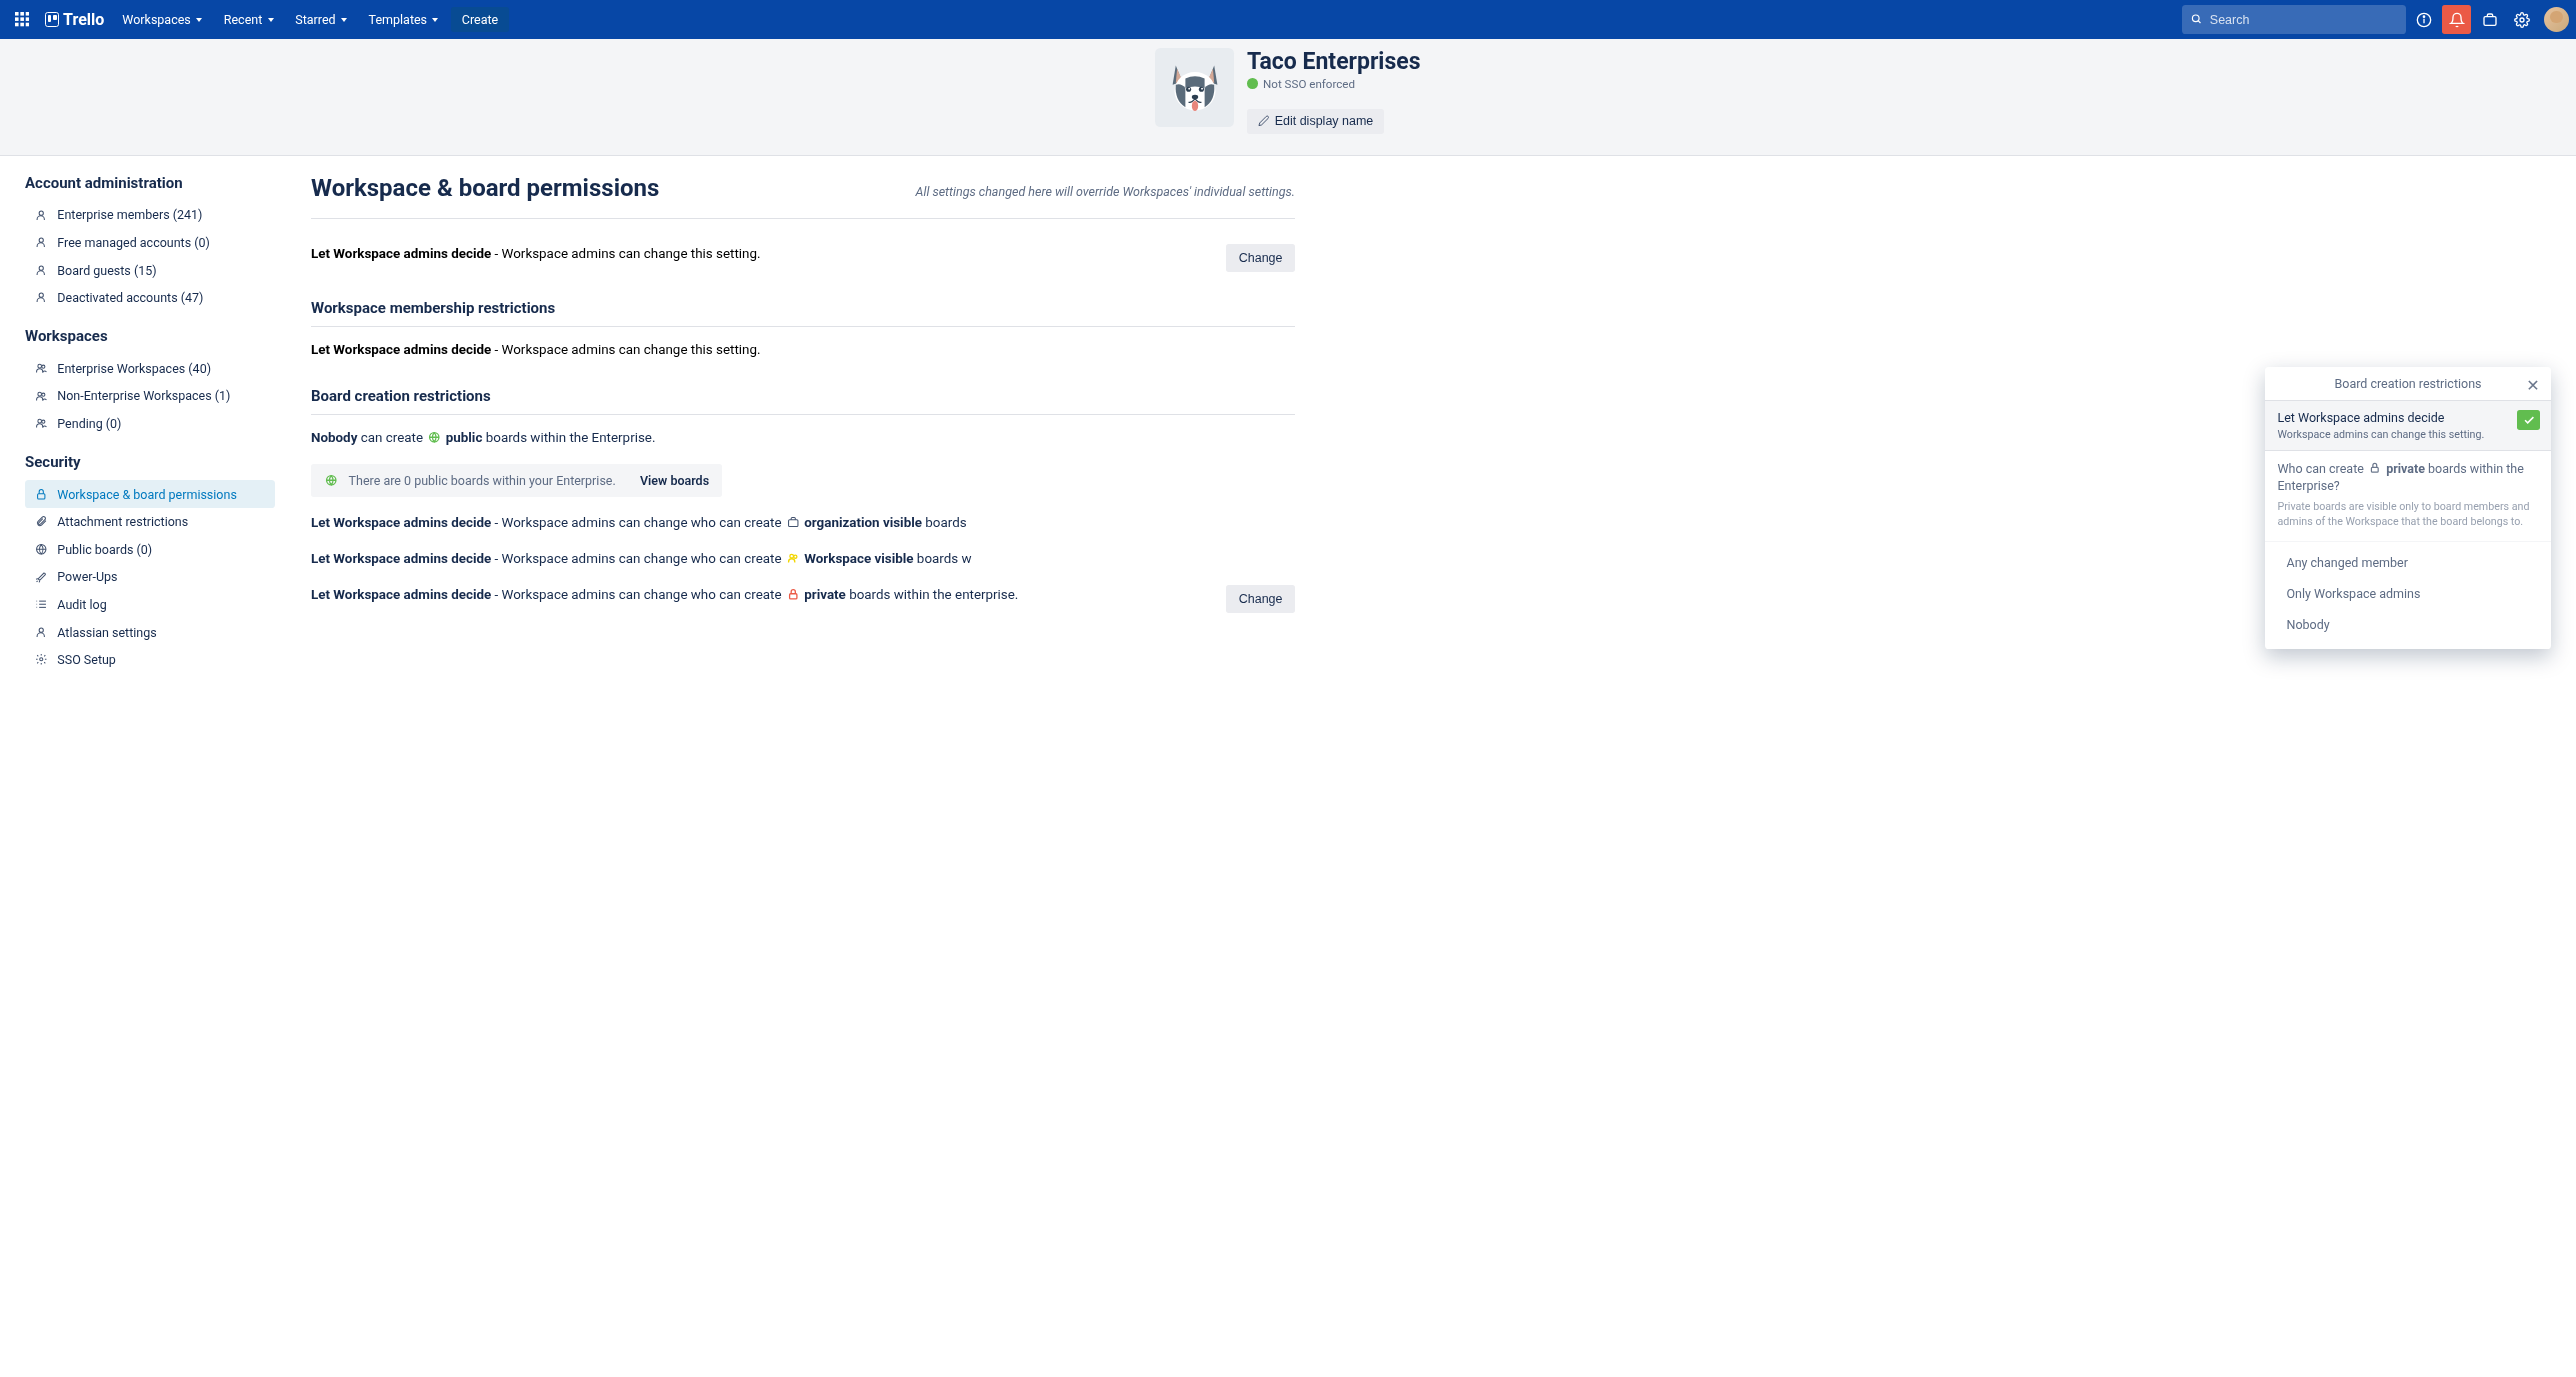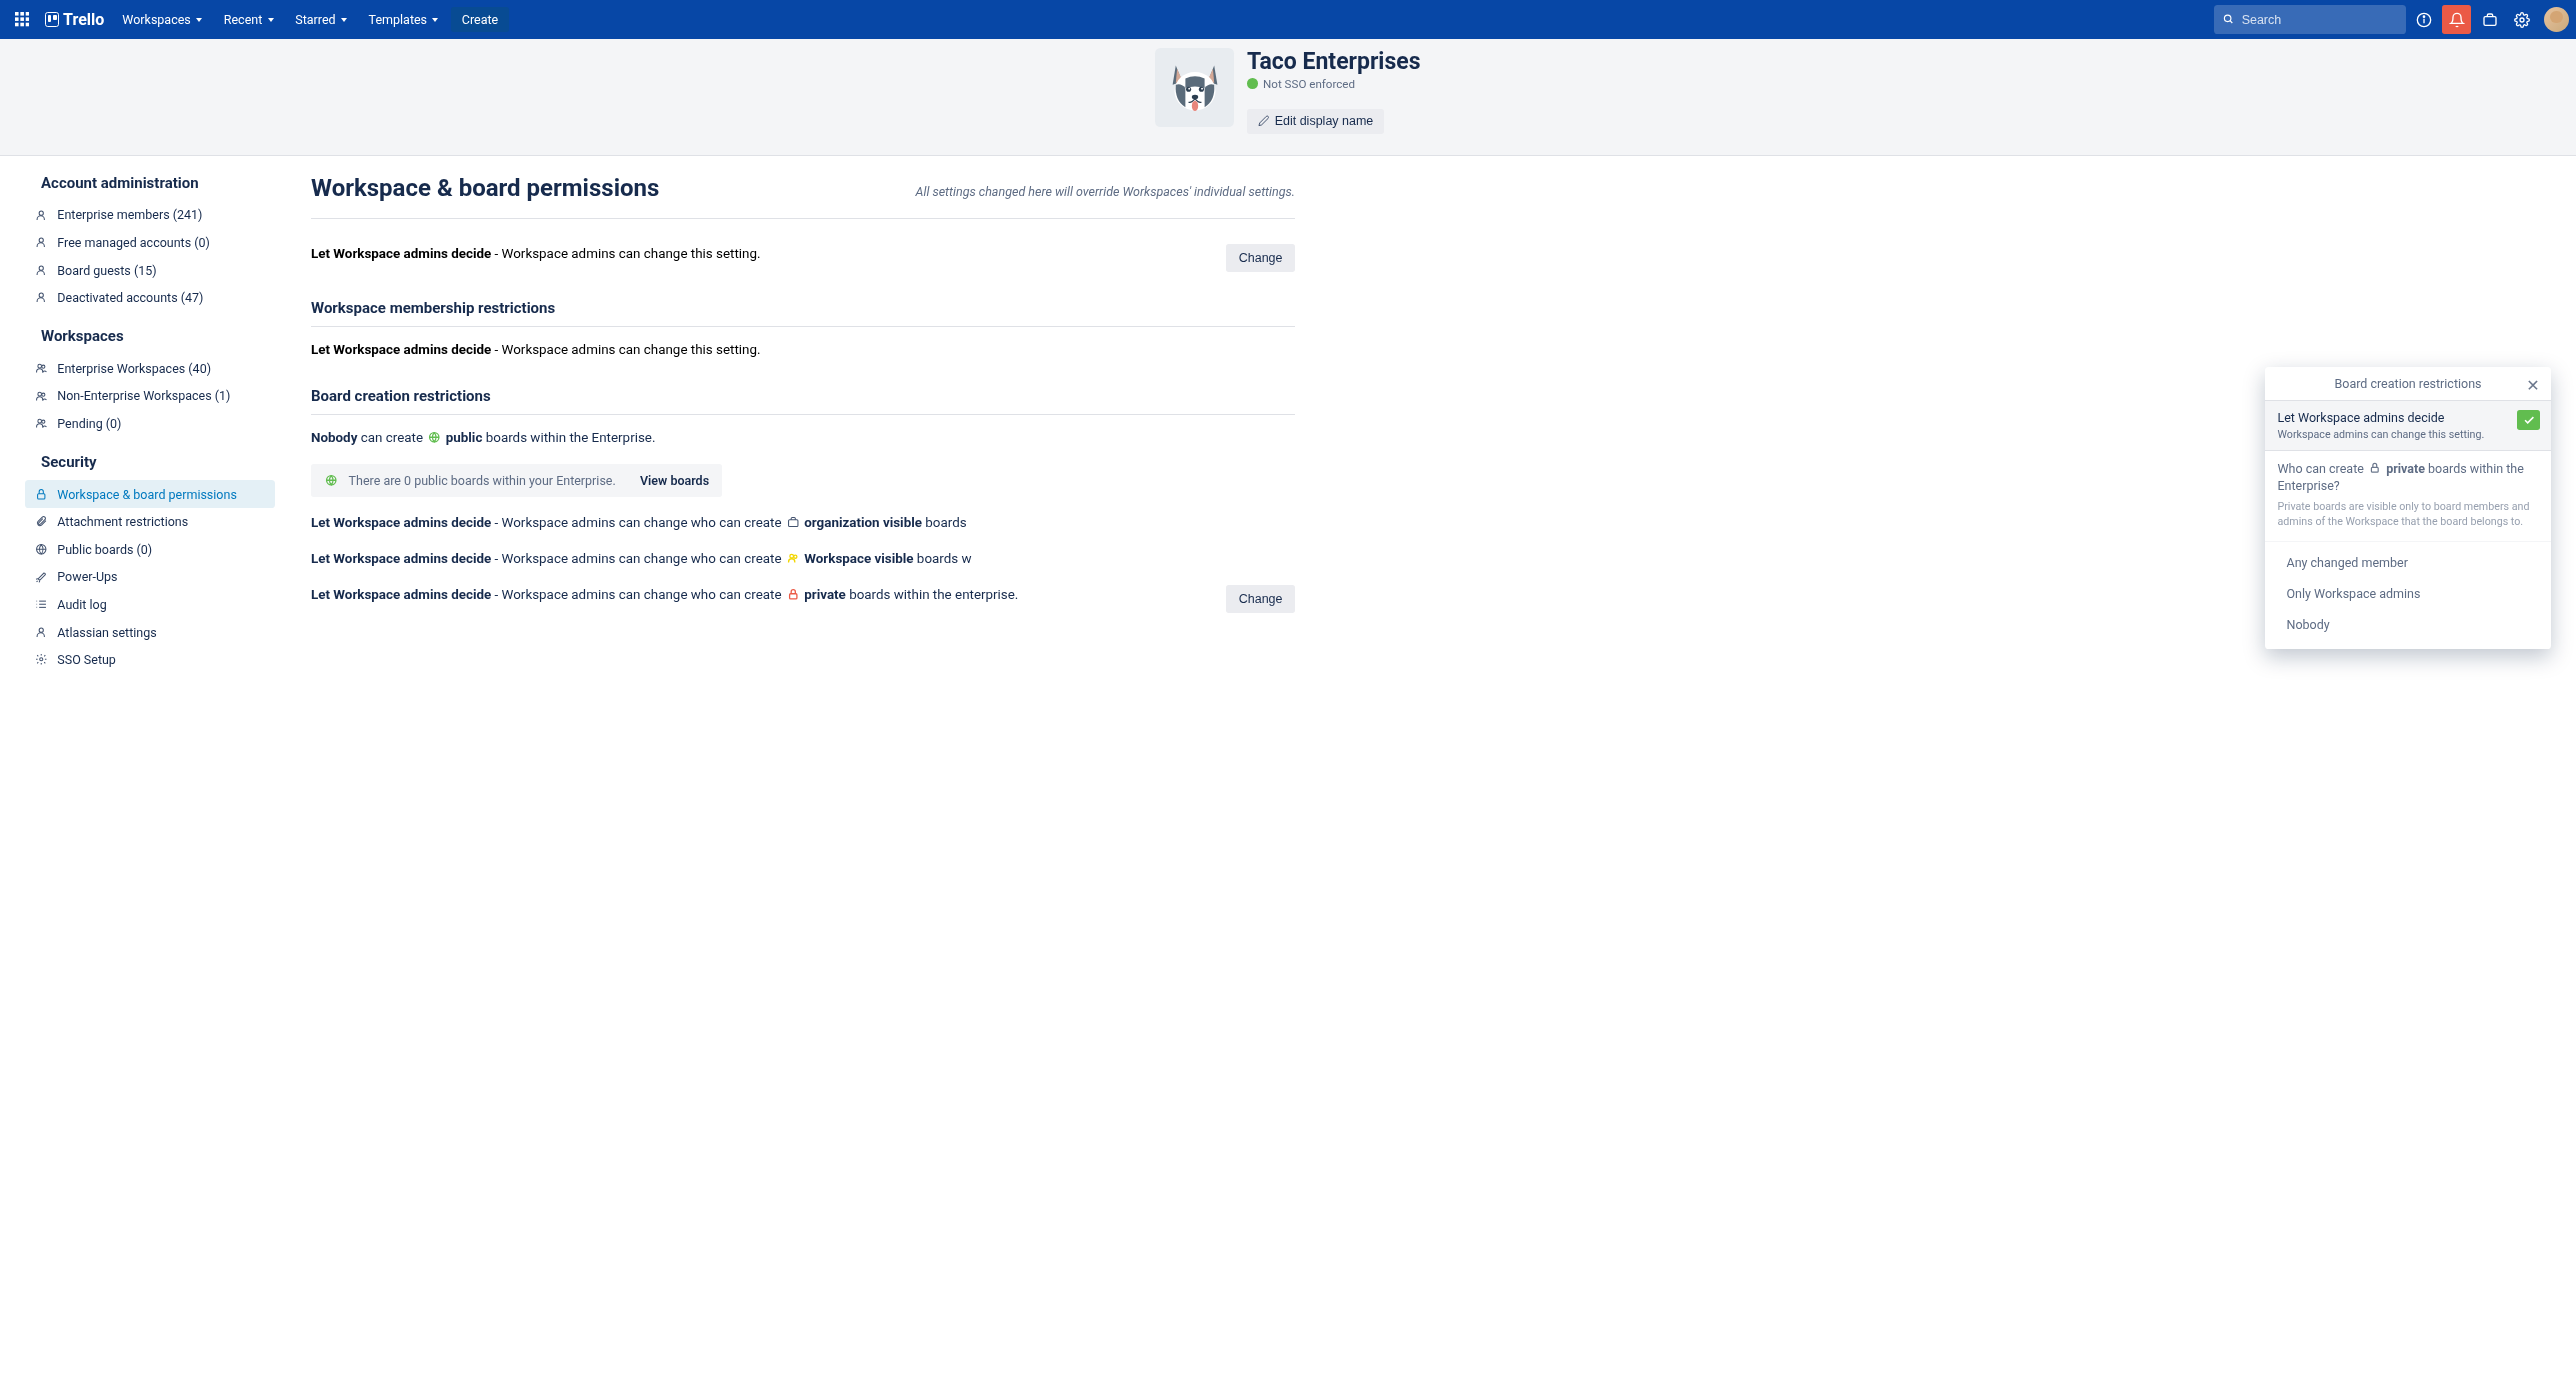--- a/index.html
+++ b/index.html
@@ -10,42 +10,42 @@
 .topnav-left { display: flex; align-items: center; gap: 3.6px; }
 .topnav-right { margin-left: auto; display: flex; align-items: center; gap: 3.6px; }
 .apps-icon { width: 29px; height: 29px; display: flex; align-items: center; justify-content: center; cursor: pointer; border-radius: 2.7px; }
 .logo { display: flex; align-items: center; gap: 3.6px; font-weight: 700; font-size: 16px; padding: 0 5.4px; cursor: pointer; }
 .logo-mark { width: 14.3px; height: 14.3px; border: 1.8px solid #fff; border-radius: 2.7px; position: relative; display: flex; padding: 1.8px; gap: 1.8px; }
 .logo-bar1 { width: 3.6px; height: 7.2px; background: #fff; border-radius: 0.9px; }
 .logo-bar2 { width: 3.6px; height: 4.5px; background: #fff; border-radius: 0.9px; }
 .nav-btn { padding: 5.4px 9px; color: #fff; display: flex; align-items: center; gap: 5.4px; cursor: pointer; border-radius: 2.7px; font-size: 12.5px; }
 .chev { display: inline-block; width: 0; height: 0; border-left: 3.6px solid transparent; border-right: 3.6px solid transparent; border-top: 4.5px solid #fff; }
 .create-btn { background: #084b93; padding: 5.4px 10.7px; border-radius: 2.7px; cursor: pointer; }
-.search-box { background: rgba(255,255,255,0.2); border-radius: 3.6px; height: 29px; width: 192px; display: flex; align-items: center; padding: 0 9px; gap: 7.2px; }
+.search-box { background: rgba(255,255,255,0.2); border-radius: 3.6px; height: 29px; width: 224px; display: flex; align-items: center; padding: 0 9px; gap: 7.2px; }
 .search-box input { background: transparent; border: none; outline: none; color: #fff; font-size: 12.5px; width: 100%; }
 .search-box input::placeholder { color: rgba(255,255,255,0.8); }
 .icon-btn { width: 29px; height: 29px; display: flex; align-items: center; justify-content: center; cursor: pointer; border-radius: 2.7px; color: #fff; }
 .notif { background: #eb5a46; border-radius: 2.7px; }
 .avatar { width: 25px; height: 25px; border-radius: 50%; background: linear-gradient(135deg, #e8c39e, #c9a97c); margin-left: 3.6px; cursor: pointer; overflow: hidden; position: relative; }
 .avatar::after { content: ''; position: absolute; top: 3.6px; left: 6.3px; width: 12.5px; height: 12.5px; background: #d4a574; border-radius: 50%; }
 
 
 .header-region { background: #f4f5f7; padding: 9px 0 21.5px; display: flex; justify-content: center; border-bottom: 0.9px solid #dfe1e6; }
 .header-content { display: flex; gap: 12.5px; align-items: flex-start; }
 .org-logo { width: 79px; height: 79px; border-radius: 5.4px; background: #e8ecf0; display: flex; align-items: center; justify-content: center; }
 .husky { width: 64px; height: 64px; }
 .org-info h1 { font-size: 23px; font-weight: 700; color: #172b4d; margin-bottom: 1.8px; }
 .sso-badge { font-size: 11.6px; color: #5e6c84; display: flex; align-items: center; gap: 5.4px; margin-bottom: 18px; }
 .globe-green { width: 10.7px; height: 10.7px; border-radius: 50%; background: #61bd4f; position: relative; display: inline-block; }
 .edit-name-btn { background: #ebecf0; border: none; padding: 5.4px 10.7px; border-radius: 2.7px; cursor: pointer; font-size: 12.5px; color: #172b4d; display: inline-flex; align-items: center; gap: 5.4px; }
 
 
 .main { display: flex; padding: 18px 25px; gap: 36px; }
 .sidebar { width: 250px; flex-shrink: 0; }
-.sb-heading { font-size: 15px; font-weight: 700; color: #172b4d; margin: 16px 16px 9px; }
+.sb-heading { font-size: 15px; font-weight: 700; color: #172b4d; margin: 16px 0 9px; }
 .sb-heading:first-child { margin-top: 0; }
 .sb-item { display: flex; align-items: center; gap: 9px; padding: 6.3px 9px; border-radius: 3.6px; cursor: pointer; font-size: 12.5px; color: #172b4d; }
 .sb-item.active { background: #e4f0f6; color: #0079bf; }
 .sb-icon { width: 14.3px; height: 14.3px; flex-shrink: 0; display: flex; align-items: center; justify-content: center; }
 
 .content { flex: 1; max-width: 984px; }
 .page-head { display: flex; justify-content: space-between; align-items: baseline; border-bottom: 0.9px solid #dfe1e6; padding-bottom: 16px; margin-bottom: 25px; }
 .page-head h2 { font-size: 24px; font-weight: 700; color: #172b4d; }
 .page-head .note { font-style: italic; color: #5e6c84; font-size: 12.5px; }
 

